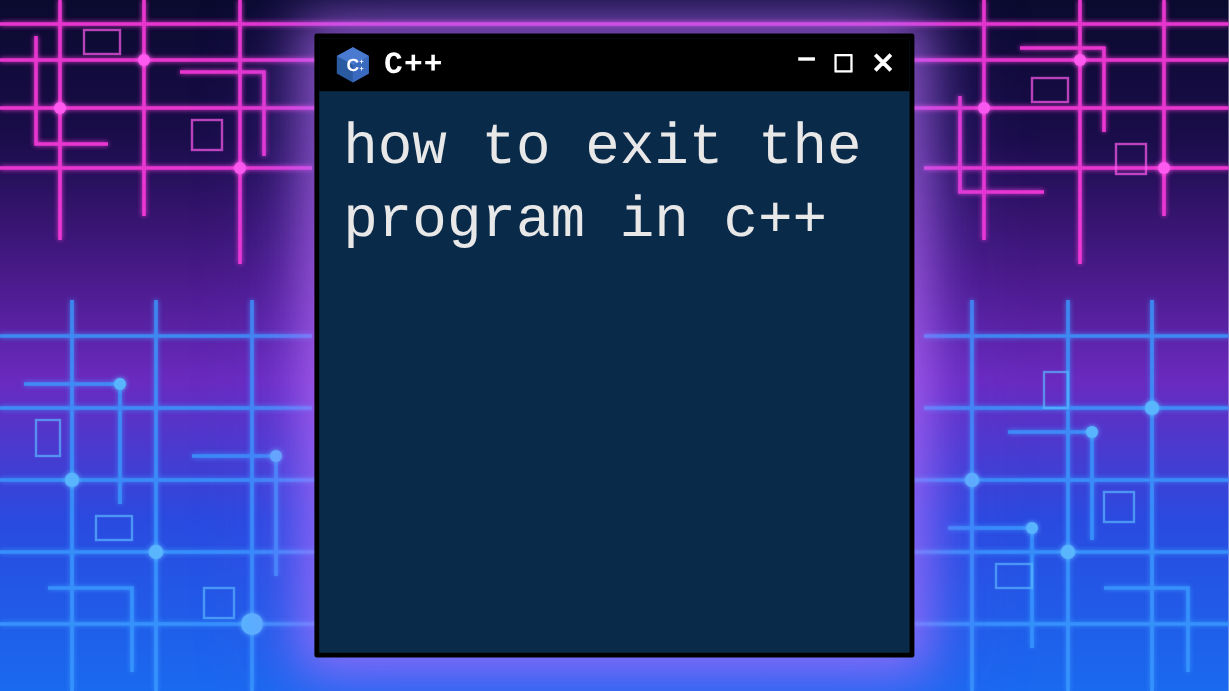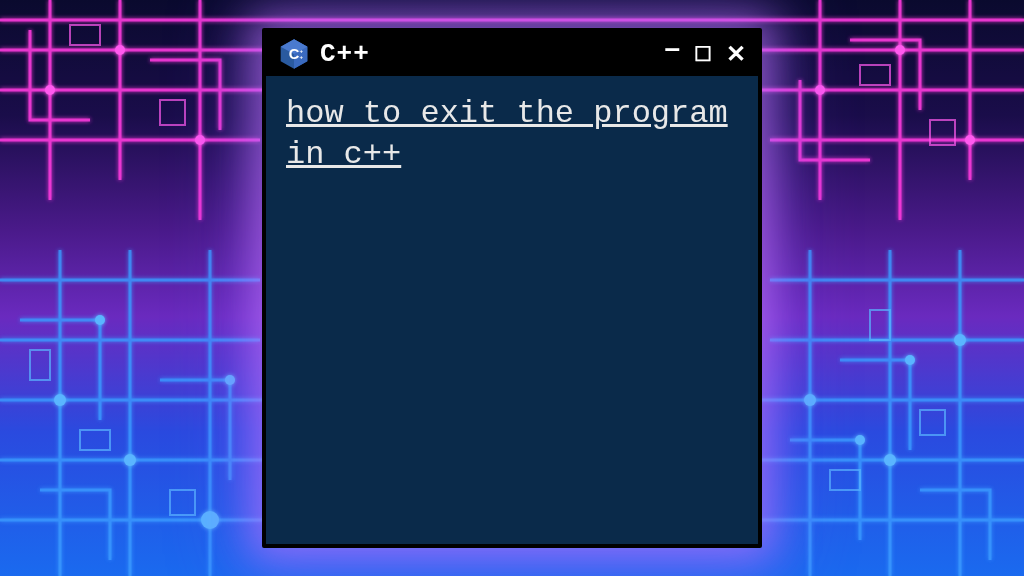--- a/index.html
+++ b/index.html
@@ -79,24 +79,23 @@
     }
     
     .ctrl-min { font-size: 28px; position: relative; top: -6px;}
     .ctrl-max { font-size: 20px; }
     .ctrl-close { font-size: 24px; }
     
     .terminal-body {
       padding: 18px 20px;
       color: #e8e8e8;
       font-family: 'Consolas', 'Courier New', monospace;
-      font-size: 32px;
+      font-size: 48px;
       line-height: 1.28;
       letter-spacing: 0px;
-      text-decoration: underline;
     }
   </style>
 </head>
 <body>
 
 <div class="background">
   <svg class="circuit-svg" viewBox="0 0 1024 576" preserveAspectRatio="none">
     <defs>
       <filter id="glow">
         <feGaussianBlur stdDeviation="2" result="blur"></feGaussianBlur>

